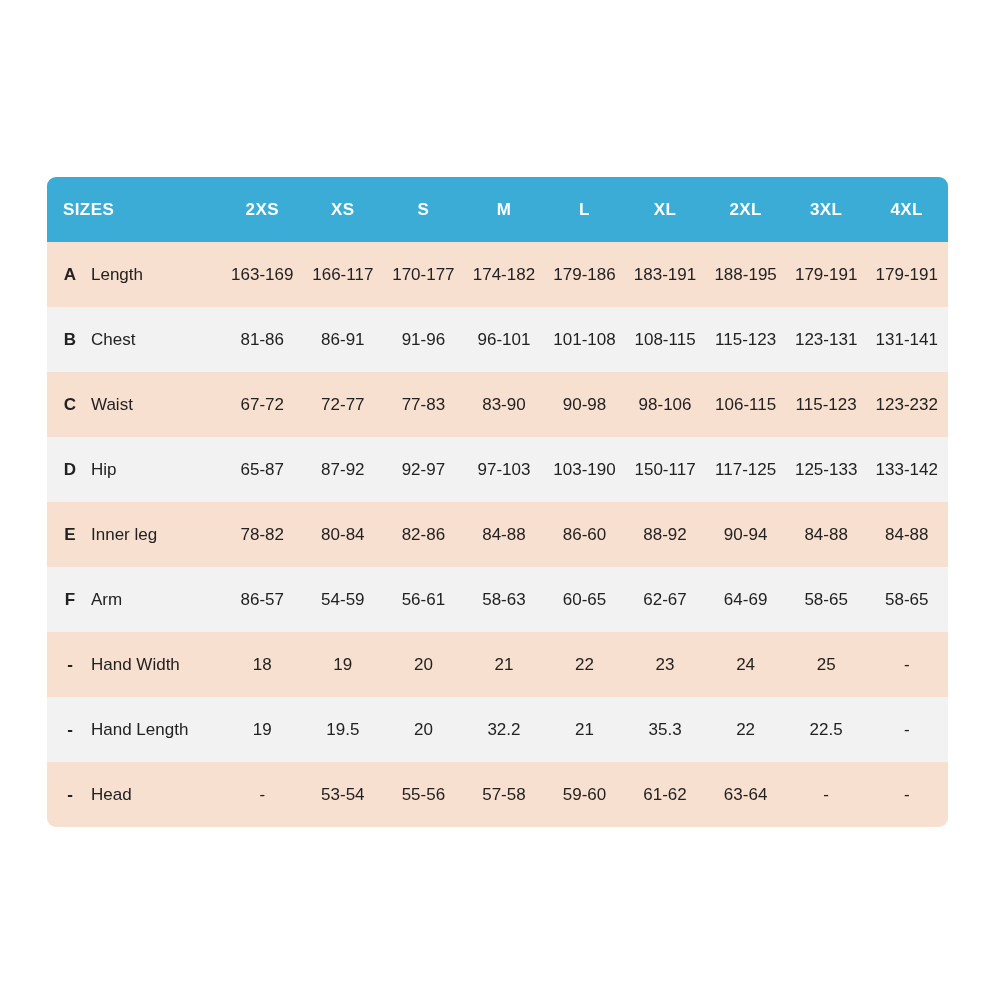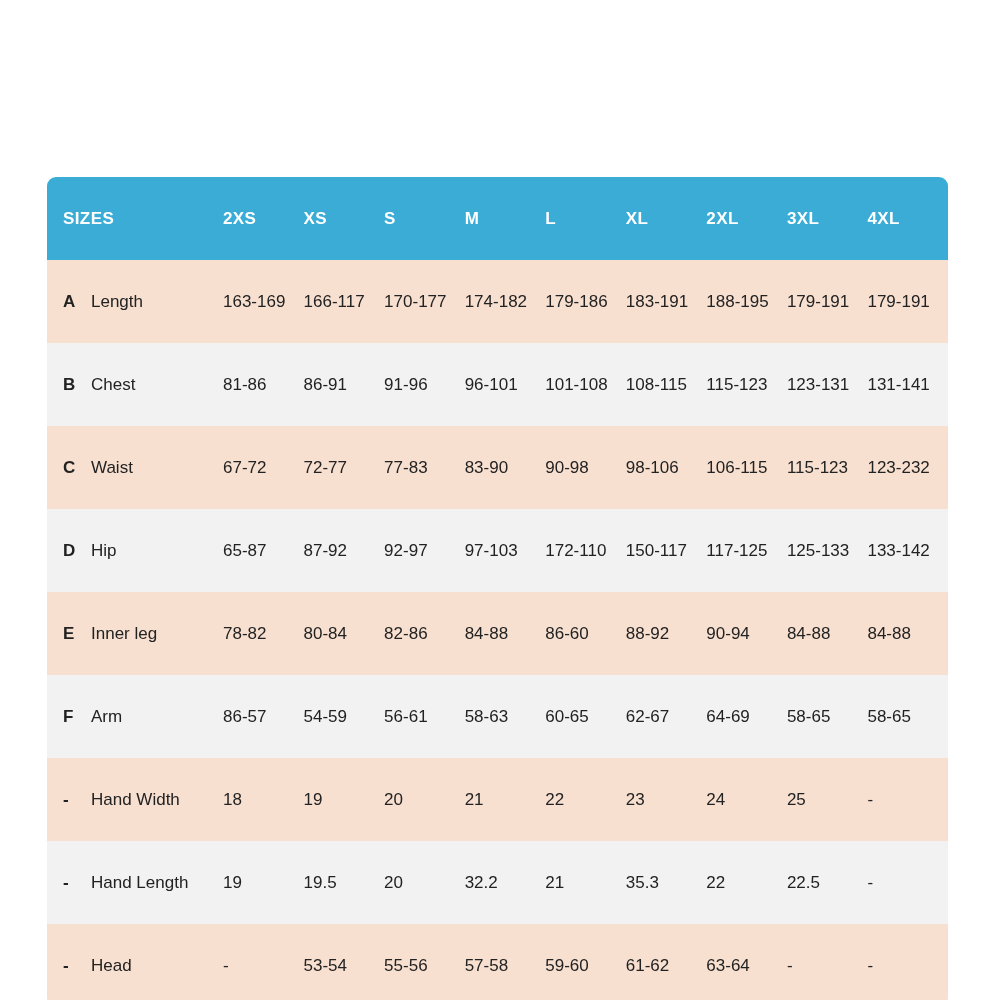--- a/index.html
+++ b/index.html
@@ -15,22 +15,23 @@
     position: absolute;
     left: 47px;
     top: 177px;
     width: 901px;
     border-radius: 9px;
     overflow: hidden;
   }
   .row {
     display: grid;
     grid-template-columns: 176px repeat(9, 1fr);
-    height: 83px;
+    height: 65px;
     align-items: center;
+    text-align: center;
   }
   .row.header {
     background: var(--header-bg, #3AACD6);
   }
   .row.peach { background: var(--row-peach, #F8E0D1); }
   .row.gray  { background: var(--row-gray,  #F2F2F3); }
   .cell {
     font-size: 17px;
     color: var(--text-color, #222222);
     white-space: nowrap;
@@ -119,21 +120,21 @@
     </div>
     <div class="row gray">
       <div class="cell label-cell">
         <span class="letter">D</span>
         <span>Hip</span>
       </div>
       <div class="cell">65-87</div>
       <div class="cell">87-92</div>
       <div class="cell">92-97</div>
       <div class="cell">97-103</div>
-      <div class="cell">172-110</div>
+      <div class="cell">103-190</div>
       <div class="cell">150-117</div>
       <div class="cell">117-125</div>
       <div class="cell">125-133</div>
       <div class="cell">133-142</div>
     </div>
     <div class="row peach">
       <div class="cell label-cell">
         <span class="letter">E</span>
         <span>Inner leg</span>
       </div>

